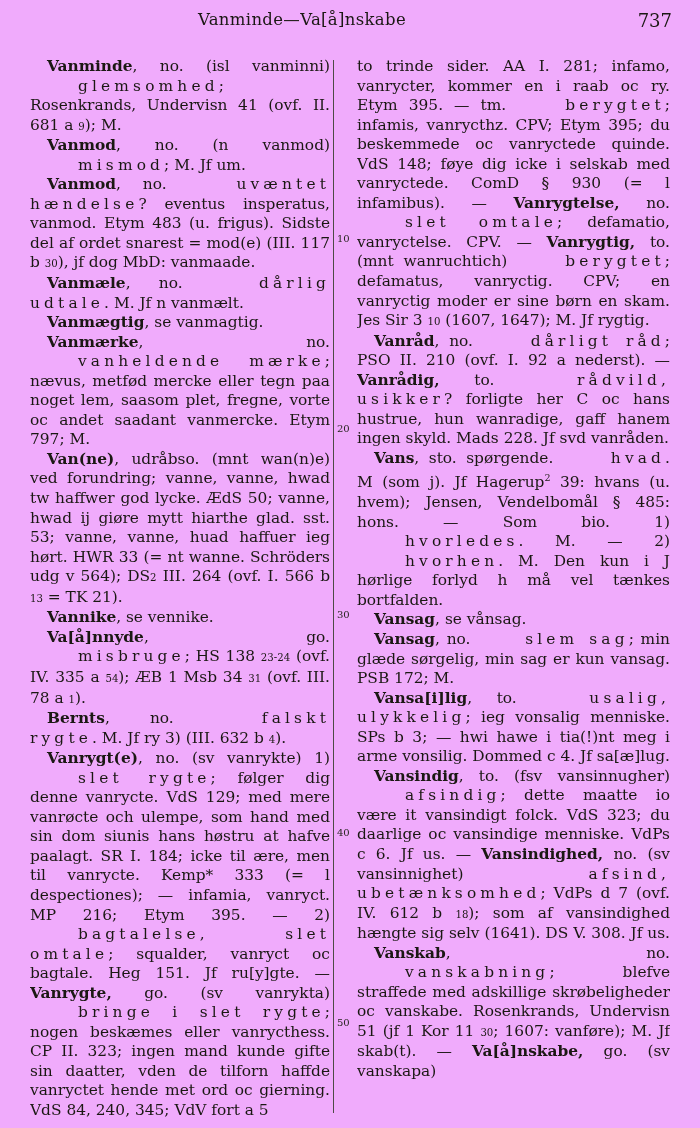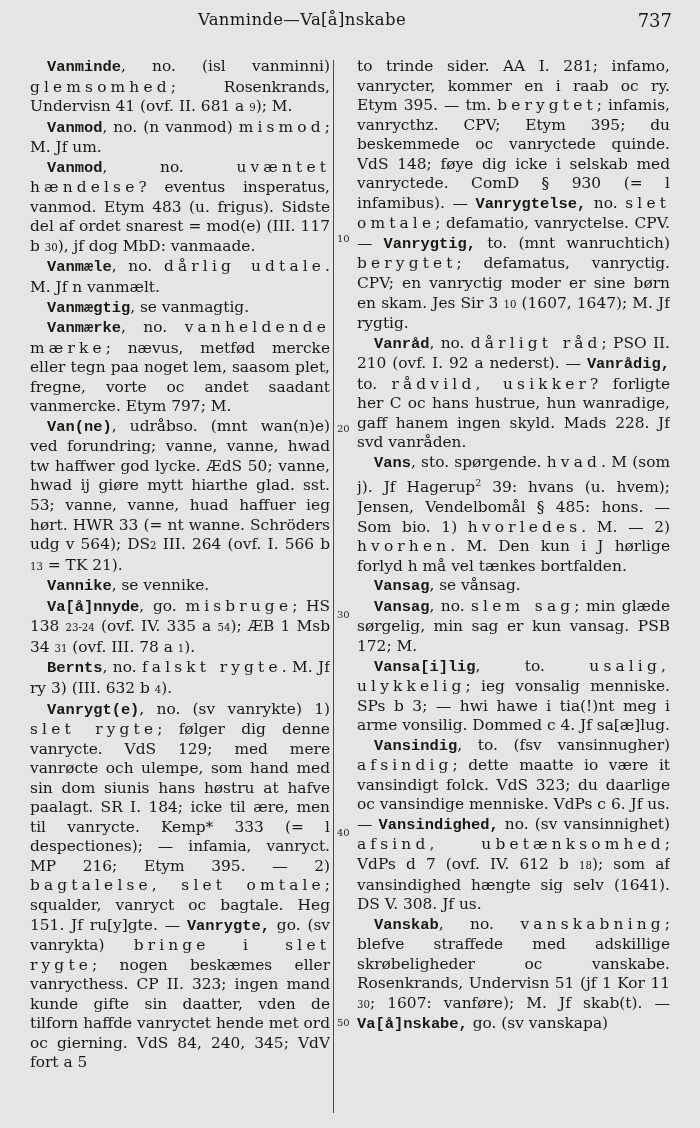--- a/index.html
+++ b/index.html
@@ -8,21 +8,21 @@
   body {
     width: 700px; height: 1128px;
     background: #f9f8f4;
     font-family: "DejaVu Serif", "Liberation Serif", serif;
     color: #1b1813;
   }
   .page {
     position: relative;
     width: 700px; height: 1128px;
     overflow: hidden;
-    background: #e5e5e5;
+    background: #f0abfc;
   }
   
   .header {
     position: absolute; top: 10px; left: 0; right: 0; height: 28px;
   }
   .head-title {
     position: absolute; left: 0; width: 604px;
     text-align: center;
     font-size: 16.5px;
     letter-spacing: 0.02em;
@@ -56,22 +56,22 @@
     width: 1px;
     background: #4d4a45;
   }
   .ln {
     position: absolute; left: 7px;
     font-size: 10px;
     color: #2a2722;
   }
   p.entry { margin: 0; text-indent: 17px; }
   p.entry.noindent { text-indent: 0; }
-  .b  { font-weight: bold; font-family: Liberation Mono, monospace; }
-  .sp { letter-spacing: 0.27em; }
+  .b  { font-weight: bold; }
+  .sp { letter-spacing: 0.27em; margin-left: 48px; }
   .sm { font-size: 66%; letter-spacing: 0; }
   .sup { font-size: 62%; vertical-align: super; letter-spacing: 0; }
 </style>
 </head>
 <body>
 
 <div class="page">
 
   <div class="header">
     <span class="head-title">Vanminde—Va[å]nskabe</span>

